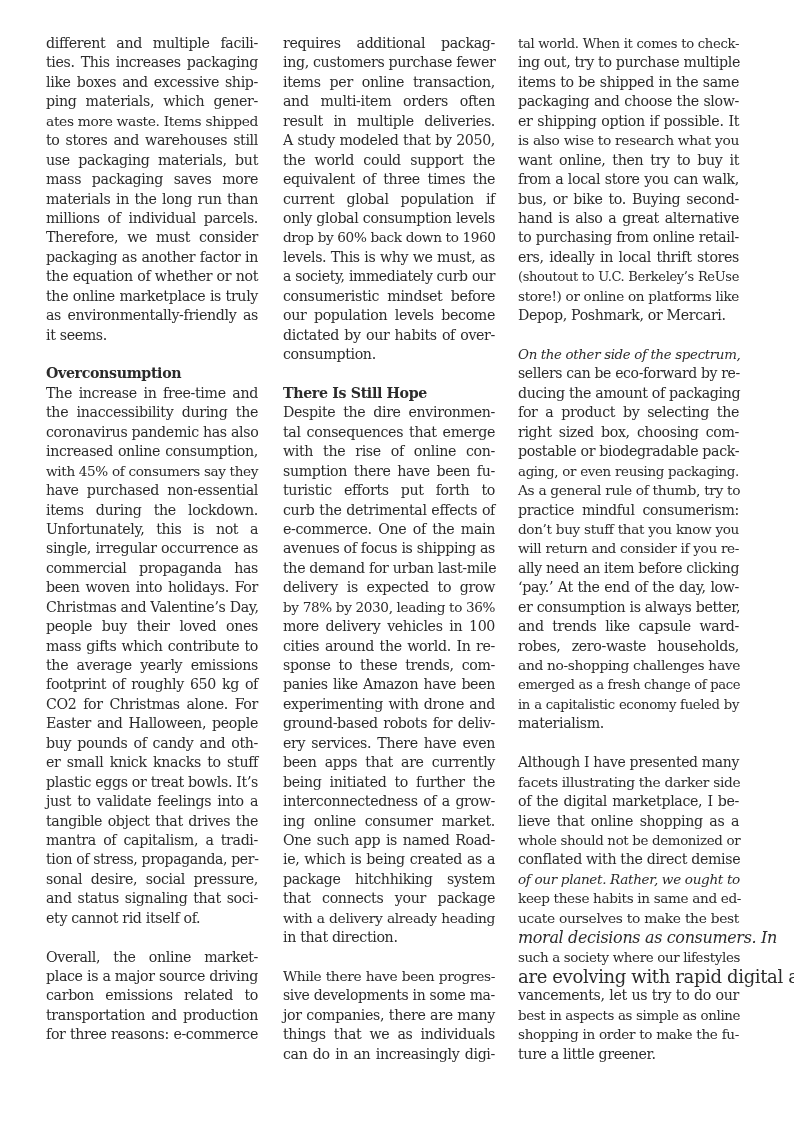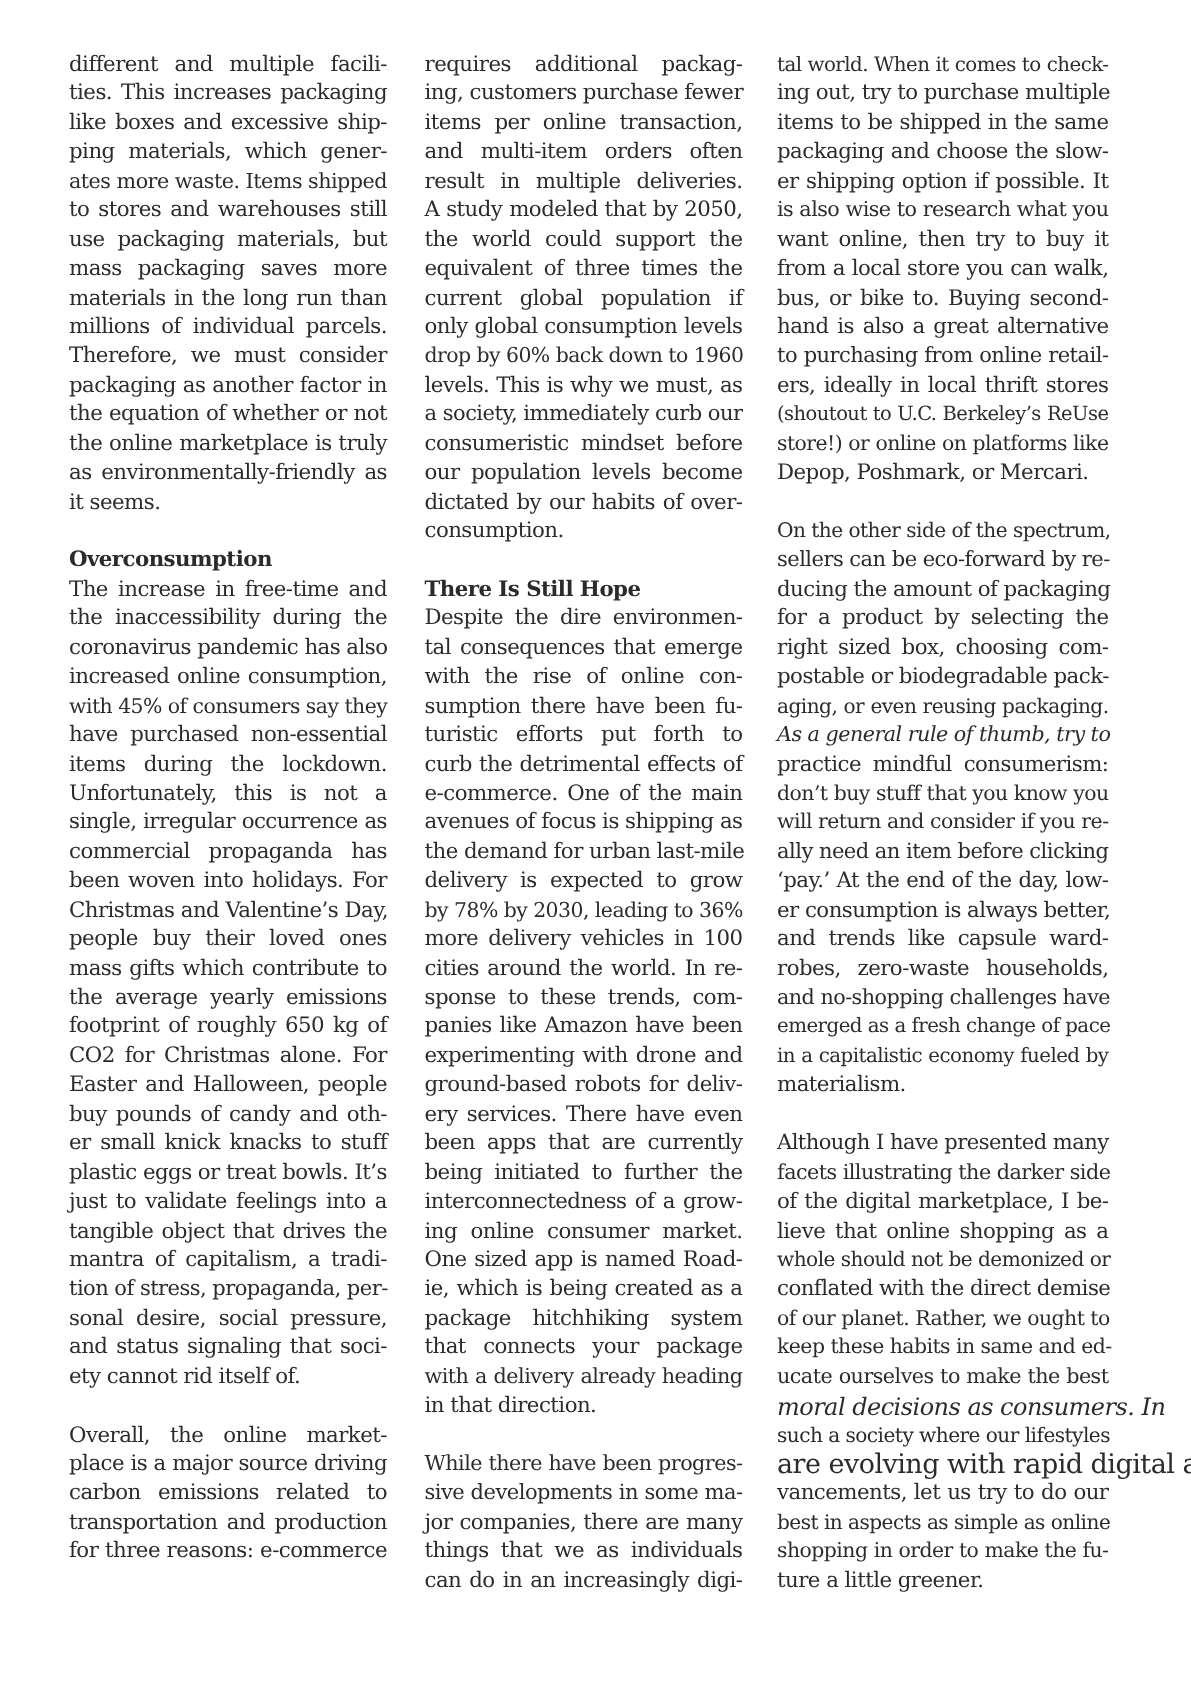--- a/index.html
+++ b/index.html
@@ -132,21 +132,21 @@
         <span class="line">cities around the world. In re-</span>
         <span class="line">sponse to these trends, com-</span>
         <span class="line">panies like Amazon have been</span>
         <span class="line">experimenting with drone and</span>
         <span class="line">ground-based robots for deliv-</span>
         <span class="line">ery services. There have even</span>
         <span class="line">been apps that are currently</span>
         <span class="line">being initiated to further the</span>
         <span class="line">interconnectedness of a grow-</span>
         <span class="line">ing online consumer market.</span>
-        <span class="line">One sized app is named Road-</span>
+        <span class="line">One such app is named Road-</span>
         <span class="line">ie, which is being created as a</span>
         <span class="line">package hitchhiking system</span>
         <span class="line">that connects your package</span>
         <span class="line" style="font-size: 13.8px;">with a delivery already heading</span>
         <span class="line last">in that direction.</span>
       </div>
       <span class="line blank"></span>
       <div>
         <span class="line" style="font-size: 13.8px;">While there have been progres-</span>
         <span class="line" style="font-size: 14px;">sive developments in some ma-</span>
@@ -168,28 +168,28 @@
         <span class="line">bus, or bike to. Buying second-</span>
         <span class="line">hand is also a great alternative</span>
         <span class="line" style="font-size: 14px;">to purchasing from online retail-</span>
         <span class="line">ers, ideally in local thrift stores</span>
         <span class="line" style="font-size: 13px;">(shoutout to U.C. Berkeley’s ReUse</span>
         <span class="line" style="font-size: 13.6px;">store!) or online on platforms like</span>
         <span class="line last">Depop, Poshmark, or Mercari.</span>
       </div>
       <span class="line blank"></span>
       <div>
-        <span class="line" style="font-size: 13.4px;">On the other side of the spectrum,</span>
+        <span class="line" style="font-size: 13.4px; font-style: italic;">On the other side of the spectrum,</span>
         <span class="line" style="font-size: 14px;">sellers can be eco-forward by re-</span>
         <span class="line">ducing the amount of packaging</span>
         <span class="line">for a product by selecting the</span>
         <span class="line">right sized box, choosing com-</span>
         <span class="line">postable or biodegradable pack-</span>
         <span class="line" style="font-size: 13.4px;">aging, or even reusing packaging.</span>
-        <span class="line" style="font-size: 13.8px; font-style: italic;">As a general rule of thumb, try to</span>
+        <span class="line" style="font-size: 13.8px;">As a general rule of thumb, try to</span>
         <span class="line">practice mindful consumerism:</span>
         <span class="line" style="font-size: 13.6px;">don’t buy stuff that you know you</span>
         <span class="line" style="font-size: 13.6px;">will return and consider if you re-</span>
         <span class="line" style="font-size: 14px;">ally need an item before clicking</span>
         <span class="line">‘pay.’ At the end of the day, low-</span>
         <span class="line">er consumption is always better,</span>
         <span class="line">and trends like capsule ward-</span>
         <span class="line">robes, zero-waste households,</span>
         <span class="line" style="font-size: 13.8px;">and no-shopping challenges have</span>
         <span class="line" style="font-size: 13.2px;">emerged as a fresh change of pace</span>
@@ -197,21 +197,21 @@
         <span class="line last">materialism.</span>
       </div>
       <span class="line blank"></span>
       <div>
         <span class="line" style="font-size: 14px;">Although I have presented many</span>
         <span class="line" style="font-size: 13.8px;">facets illustrating the darker side</span>
         <span class="line">of the digital marketplace, I be-</span>
         <span class="line">lieve that online shopping as a</span>
         <span class="line" style="font-size: 13.4px;">whole should not be demonized or</span>
         <span class="line">conflated with the direct demise</span>
-        <span class="line" style="font-size: 13.6px;">of our planet. Rather, we ought to</span>
+        <span class="line" style="font-size: 13.6px; font-style: italic;">of our planet. Rather, we ought to</span>
         <span class="line" style="font-size: 13.6px;">keep these habits in same and ed-</span>
         <span class="line" style="font-size: 13.8px;">ucate ourselves to make the best</span>
         <span class="line" style="font-size: 16px; font-style: italic;">moral decisions as consumers. In</span>
         <span class="line" style="font-size: 13.4px;">such a society where our lifestyles</span>
         <span class="line" style="font-size: 18px;">are evolving with rapid digital ad-</span>
         <span class="line">vancements, let us try to do our</span>
         <span class="line" style="font-size: 13.4px;">best in aspects as simple as online</span>
         <span class="line" style="font-size: 13.6px;">shopping in order to make the fu-</span>
         <span class="line last">ture a little greener.</span>
       </div>

